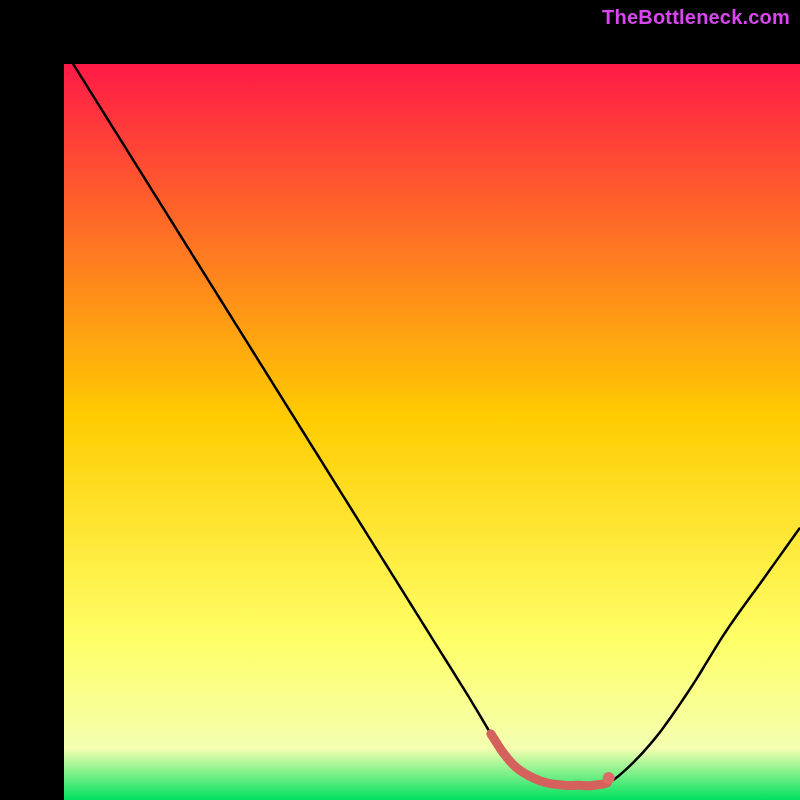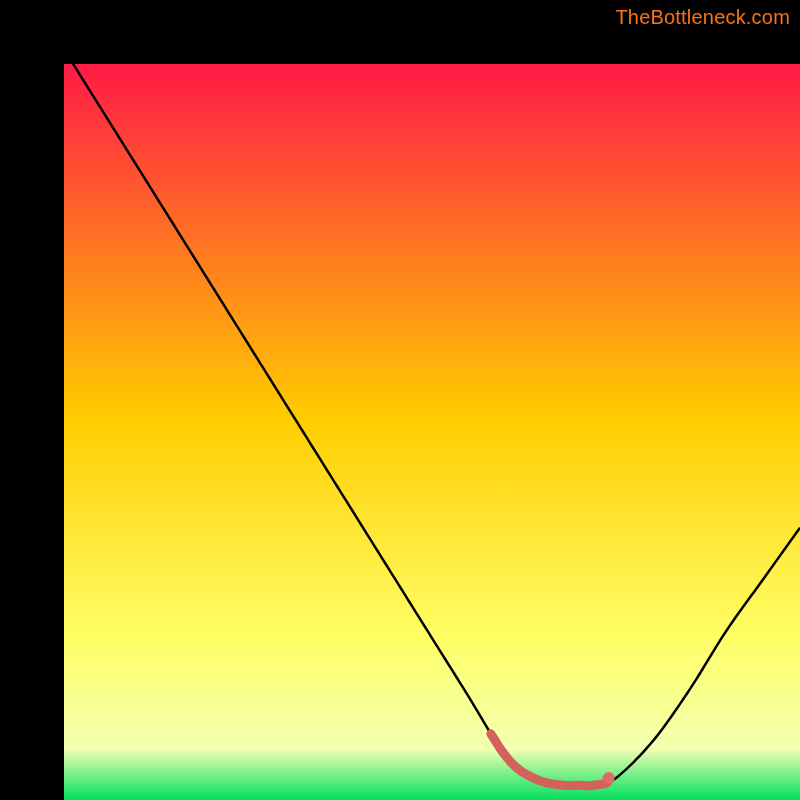--- a/index.html
+++ b/index.html
@@ -1,17 +1,17 @@
 <!DOCTYPE html>
 <html><head>
 <meta charset="utf-8">
 <style>
   * { margin: 0; padding: 0; box-sizing: border-box; }
   body { width: 800px; height: 800px; background: #000; position: relative; font-family: Arial, sans-serif; }
-  .watermark { position: absolute; top: 6px; right: 10px; color: #f97316; font-size: 20px; letter-spacing: 0.2px; z-index: 10; font-weight: 400; }
+  .watermark { position: absolute; top: 6px; right: 10px; color: #d946ef; font-size: 20px; letter-spacing: 0.2px; z-index: 10; font-weight: 700; }
   .frame { position: absolute; left: 0; top: 0; width: 800px; height: 800px; border: 32px solid #000; }
   .plot-area { position: absolute; left: 32px; top: 32px; width: 736px; height: 736px; overflow: visible; }
   svg { display: block; }
 </style>
 </head>
 <body>
 
 <div class="watermark">TheBottleneck.com</div>
 
 <div class="frame">

